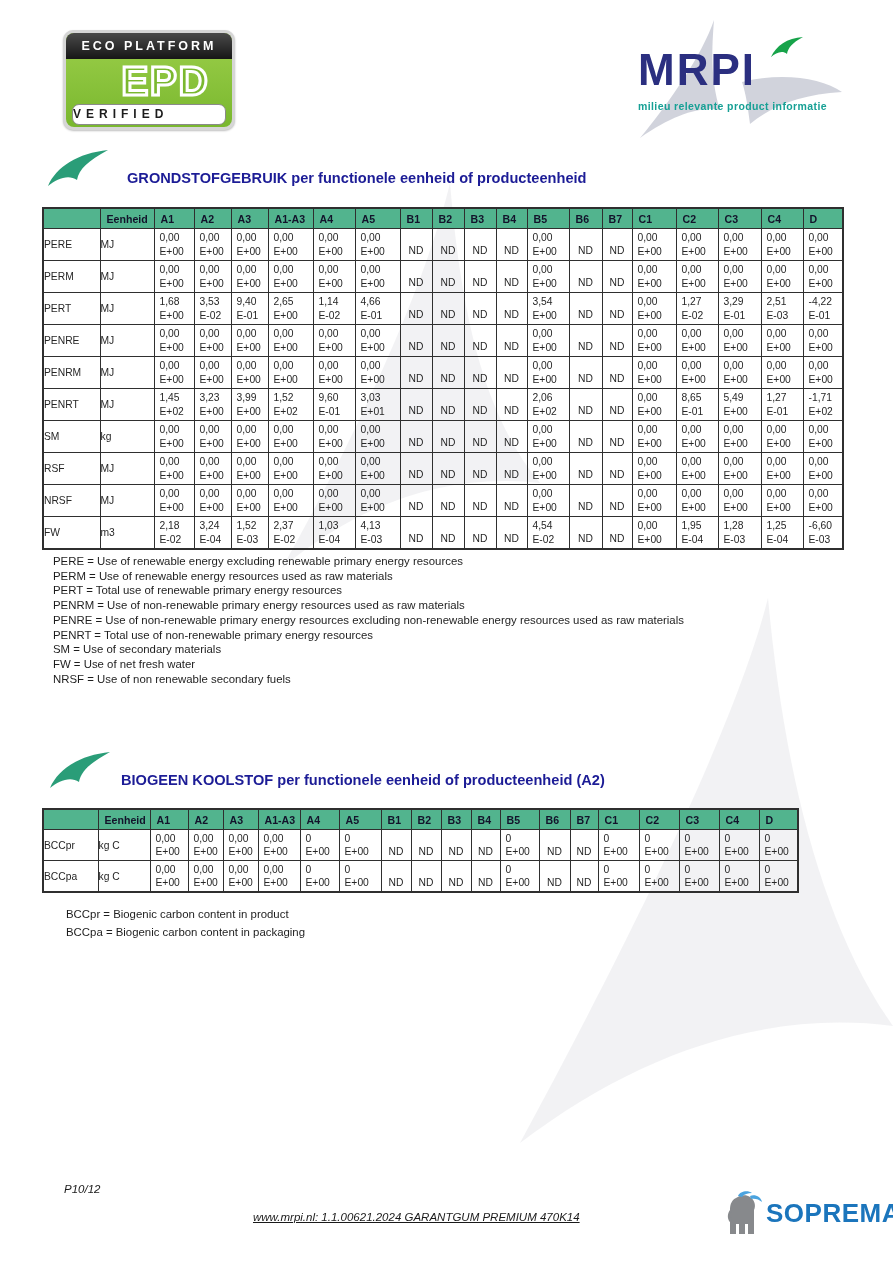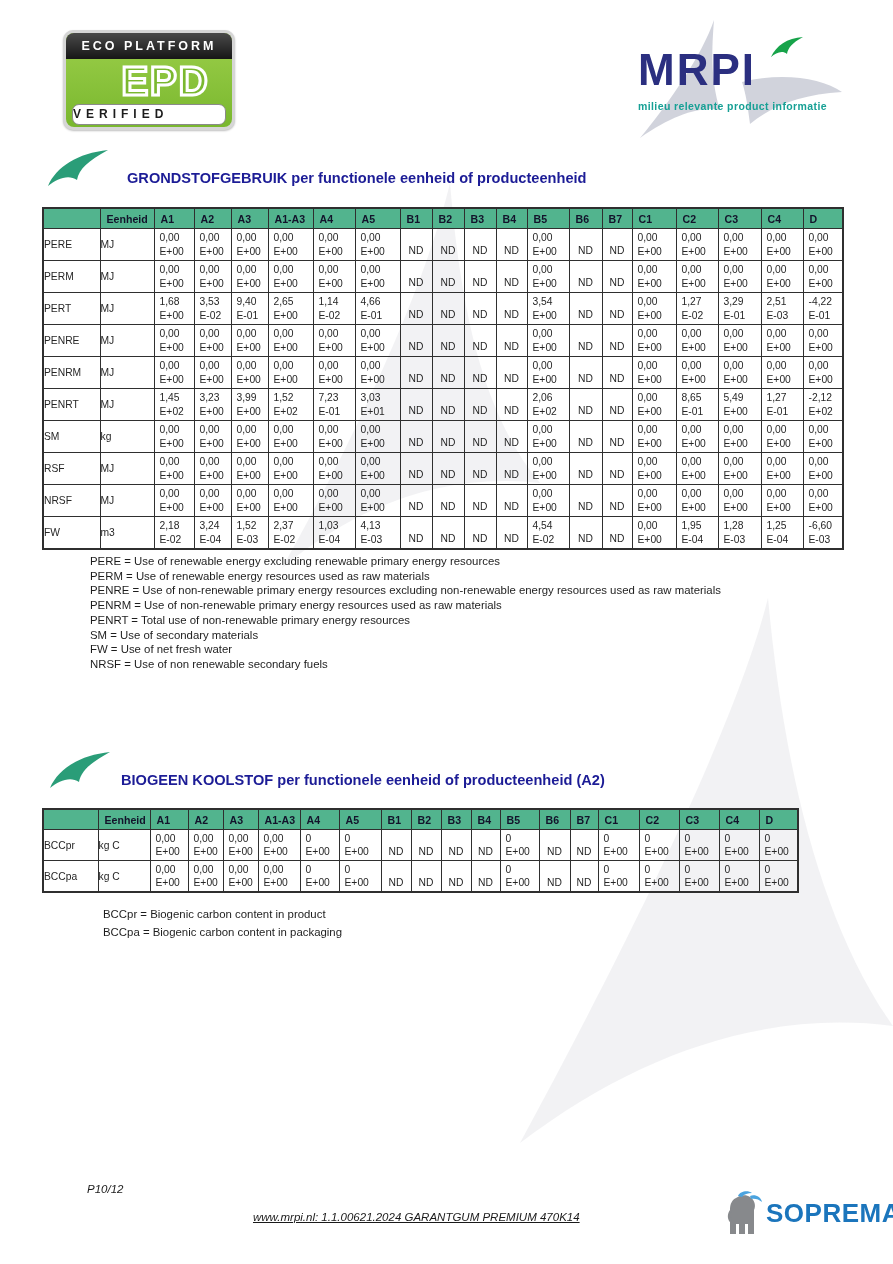--- a/index.html
+++ b/index.html
@@ -46,24 +46,24 @@
   }
   #table2 td{height:30px;}
   td.lbl,td.unit{padding-left:6px;}
   .v{padding-left:5px;line-height:13.5px;white-space:nowrap;}
   .nd{text-align:center;margin-top:13px;line-height:13.5px;}
 
   
   .legend{font-size:11.4px;color:#1d1d1d;}
   .legend1{left:53px;top:554px;line-height:14.7px;}
   .legend2{left:66px;top:905px;line-height:18px;}
-  .legend div{white-space:nowrap;margin-left:37px;}
+  .legend div{white-space:nowrap;}
 
   
-  .footer-page{left:64px;top:1183px;font-size:11.5px;font-style:italic;color:#1a1a1a;margin-left:23px;}
+  .footer-page{left:64px;top:1183px;font-size:11.5px;font-style:italic;color:#1a1a1a;}
   .footer-ref{left:253px;top:1183px;font-size:11.5px;font-style:italic;color:#1a1a1a;text-decoration:underline;white-space:nowrap;margin-top:28px;}
   .soprema-logo{left:722px;top:1188px;width:160px;height:50px;display:flex;align-items:center;}
   .soprema-mammoth{width:42px;height:46px;flex:0 0 auto;}
   .soprema-name{font-size:26px;font-weight:800;color:#1b75bc;letter-spacing:.5px;margin-left:2px;line-height:46px;}
 </style>
 </head>
 <body>
 
 <svg class="wm" style="left:282px;top:183px;" width="258" height="385" viewBox="0 0 258 385">
   <path d="M168,0 C148,85 90,225 0,385 C80,318 168,290 258,300 C198,228 178,118 168,0 Z" fill="#ebebee" opacity="0.65"></path>
@@ -509,21 +509,21 @@
           </td>
           <td>
             <div class="v">3,99</div>
             <div class="v">E+00</div>
           </td>
           <td>
             <div class="v">1,52</div>
             <div class="v">E+02</div>
           </td>
           <td>
-            <div class="v">7,23</div>
+            <div class="v">9,60</div>
             <div class="v">E-01</div>
           </td>
           <td>
             <div class="v">3,03</div>
             <div class="v">E+01</div>
           </td>
           <td>
             <div class="nd">ND</div>
           </td>
           <td>
@@ -555,21 +555,21 @@
           </td>
           <td>
             <div class="v">5,49</div>
             <div class="v">E+00</div>
           </td>
           <td>
             <div class="v">1,27</div>
             <div class="v">E-01</div>
           </td>
           <td>
-            <div class="v">-2,12</div>
+            <div class="v">-1,71</div>
             <div class="v">E+02</div>
           </td>
         </tr>
         <tr>
           <td class="lbl">SM</td>
           <td class="unit">kg</td>
           <td>
             <div class="v">0,00</div>
             <div class="v">E+00</div>
           </td>
@@ -846,22 +846,23 @@
             <div class="v">E-03</div>
           </td>
         </tr>
       </tbody>
     </table>
 </div>
 
 <div class="layer legend legend1" id="legend1">
     <div>PERE = Use of renewable energy excluding renewable primary energy resources</div>
     <div>PERM = Use of renewable energy resources used as raw materials</div>
+    <div>PERT = Total use of renewable primary energy resources</div>
+    <div>PENRM = Use of non-renewable primary energy resources used as raw materials</div>
     <div>PENRE = Use of non-renewable primary energy resources excluding non-renewable energy resources used as raw materials</div>
-    <div>PENRM = Use of non-renewable primary energy resources used as raw materials</div>
     <div>PENRT = Total use of non-renewable primary energy resources</div>
     <div>SM = Use of secondary materials</div>
     <div>FW = Use of net fresh water</div>
     <div>NRSF = Use of non renewable secondary fuels</div>
   </div>
 
 <svg class="layer swoosh-icon icon2" viewBox="0 0 64 40">
   <path d="M2,38 C10,19 32,5 62,2 C42,13 33,21 31,32 C22,26 11,31 2,38 Z" fill="#2a9d78"></path>
 </svg>
 <div class="layer sec-title title2">BIOGEEN KOOLSTOF per functionele eenheid of producteenheid (A2)</div>

